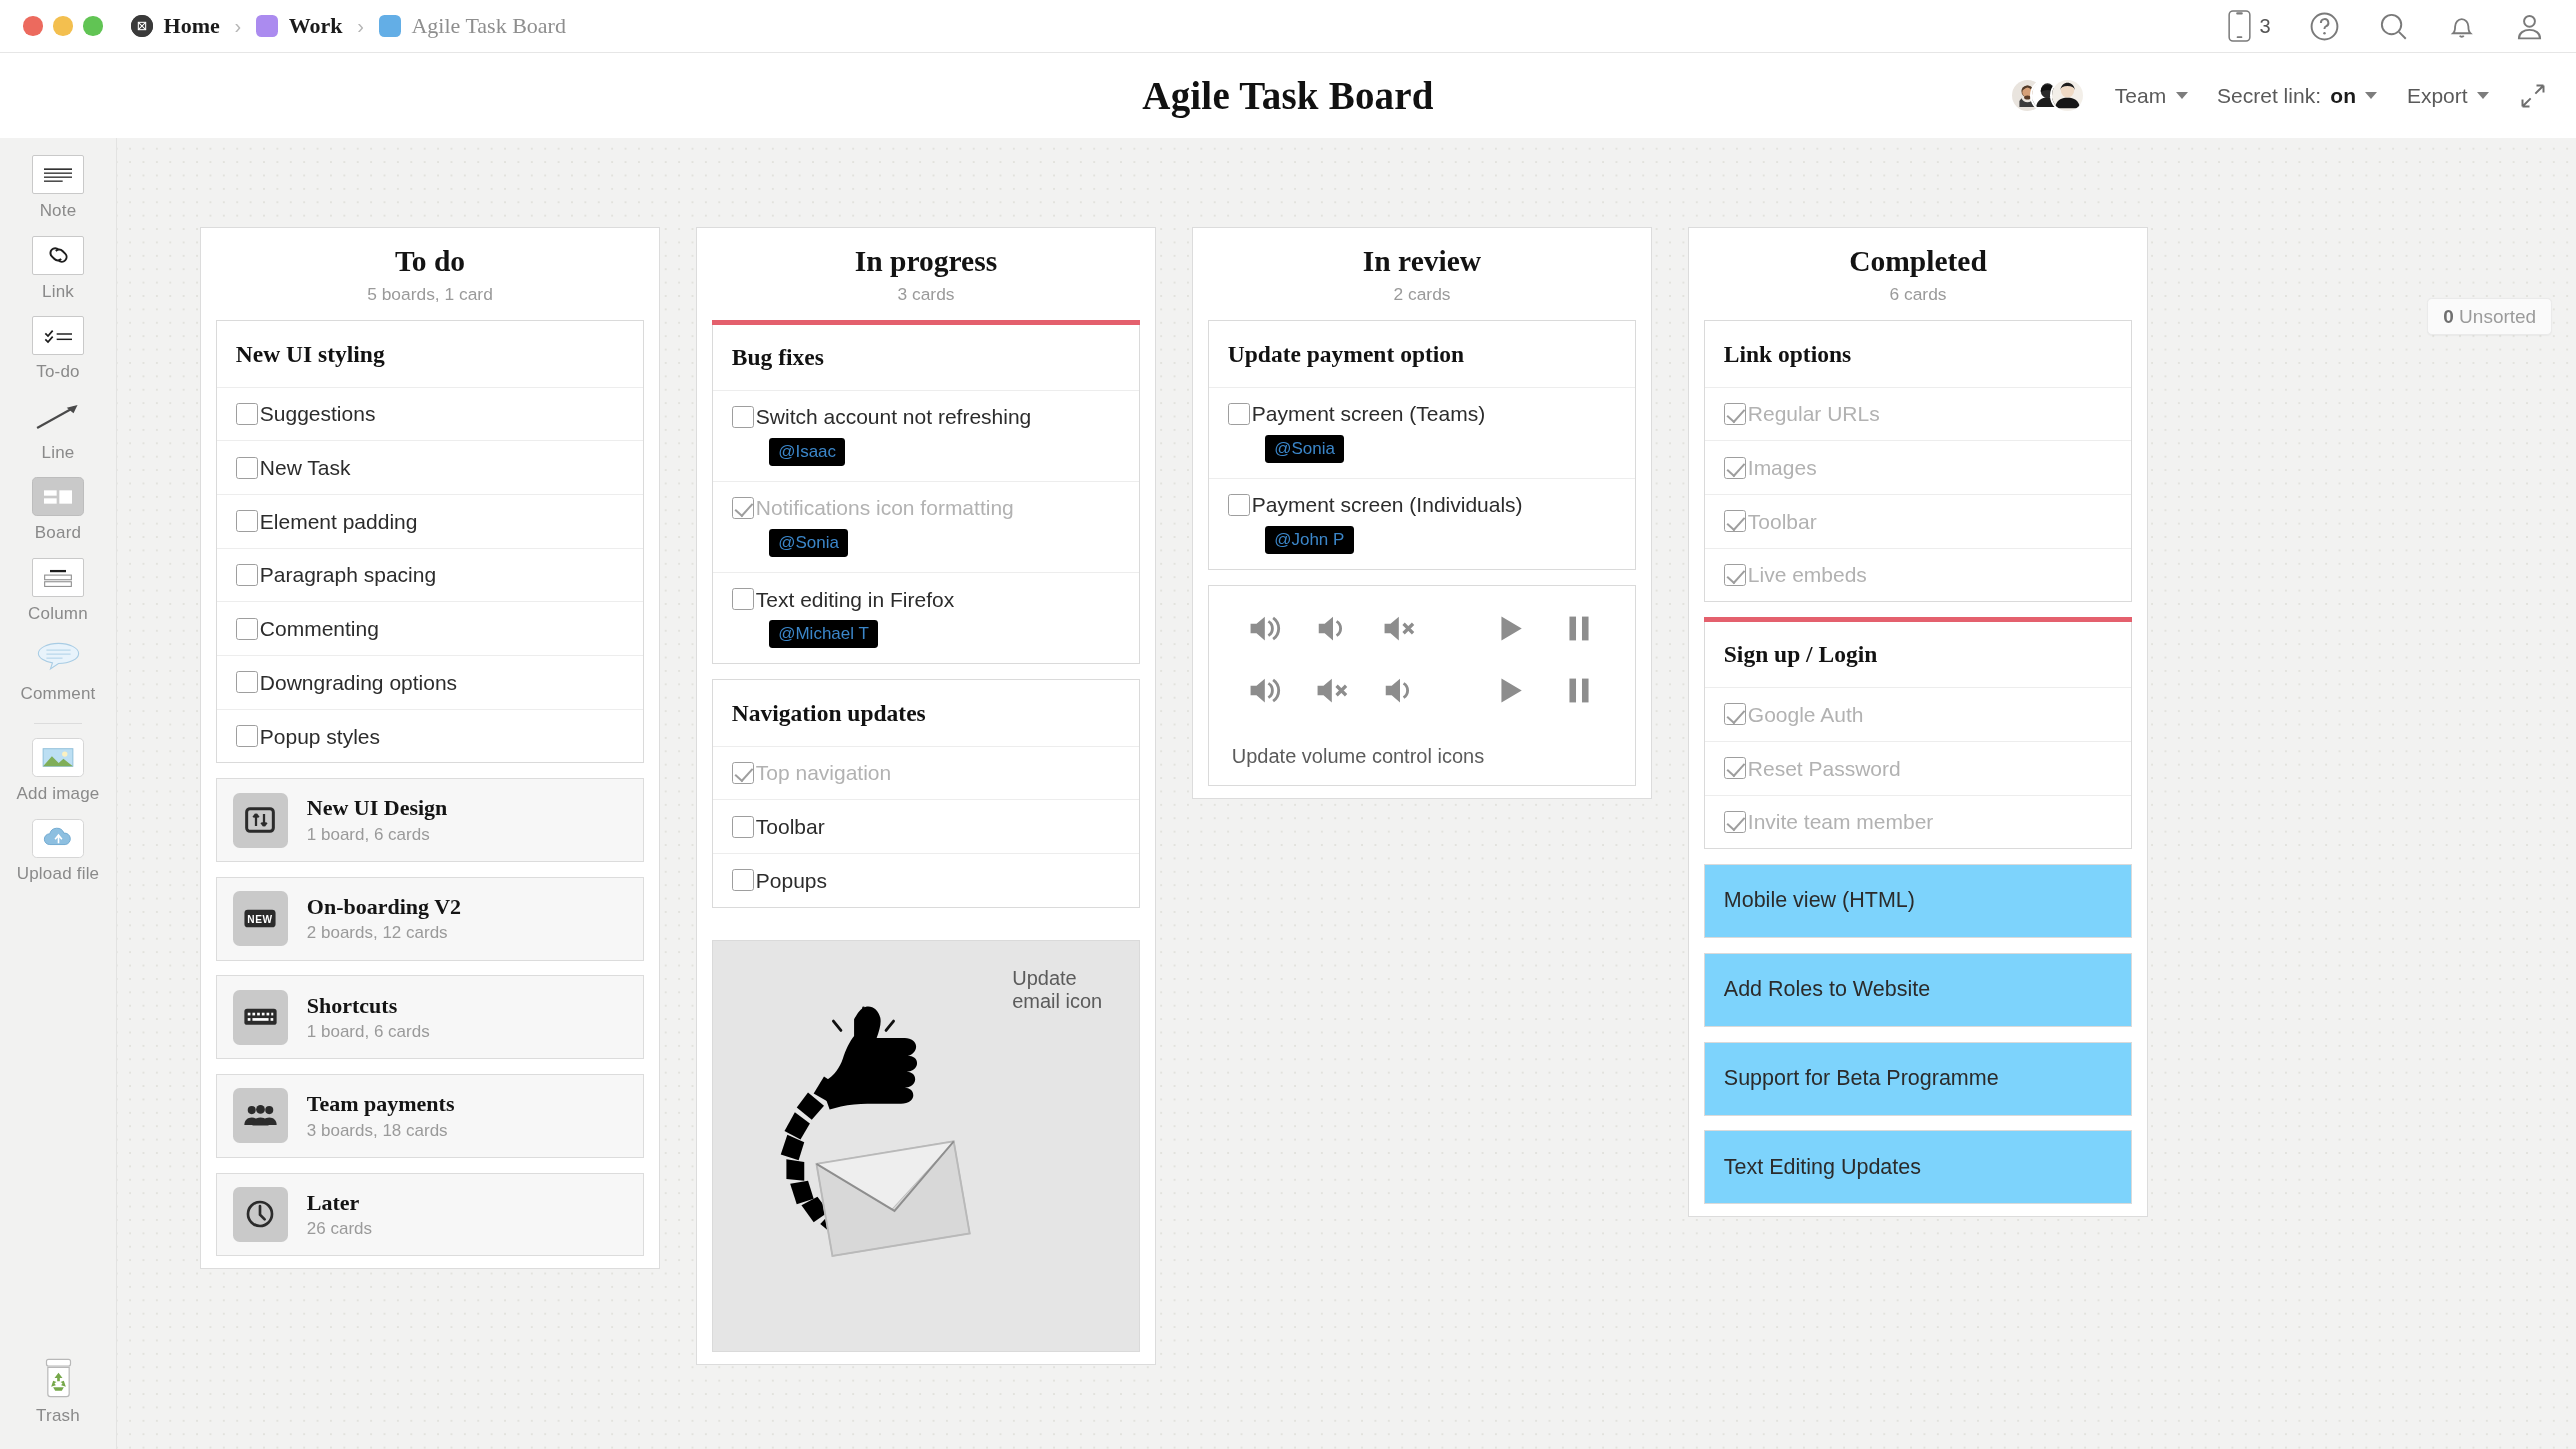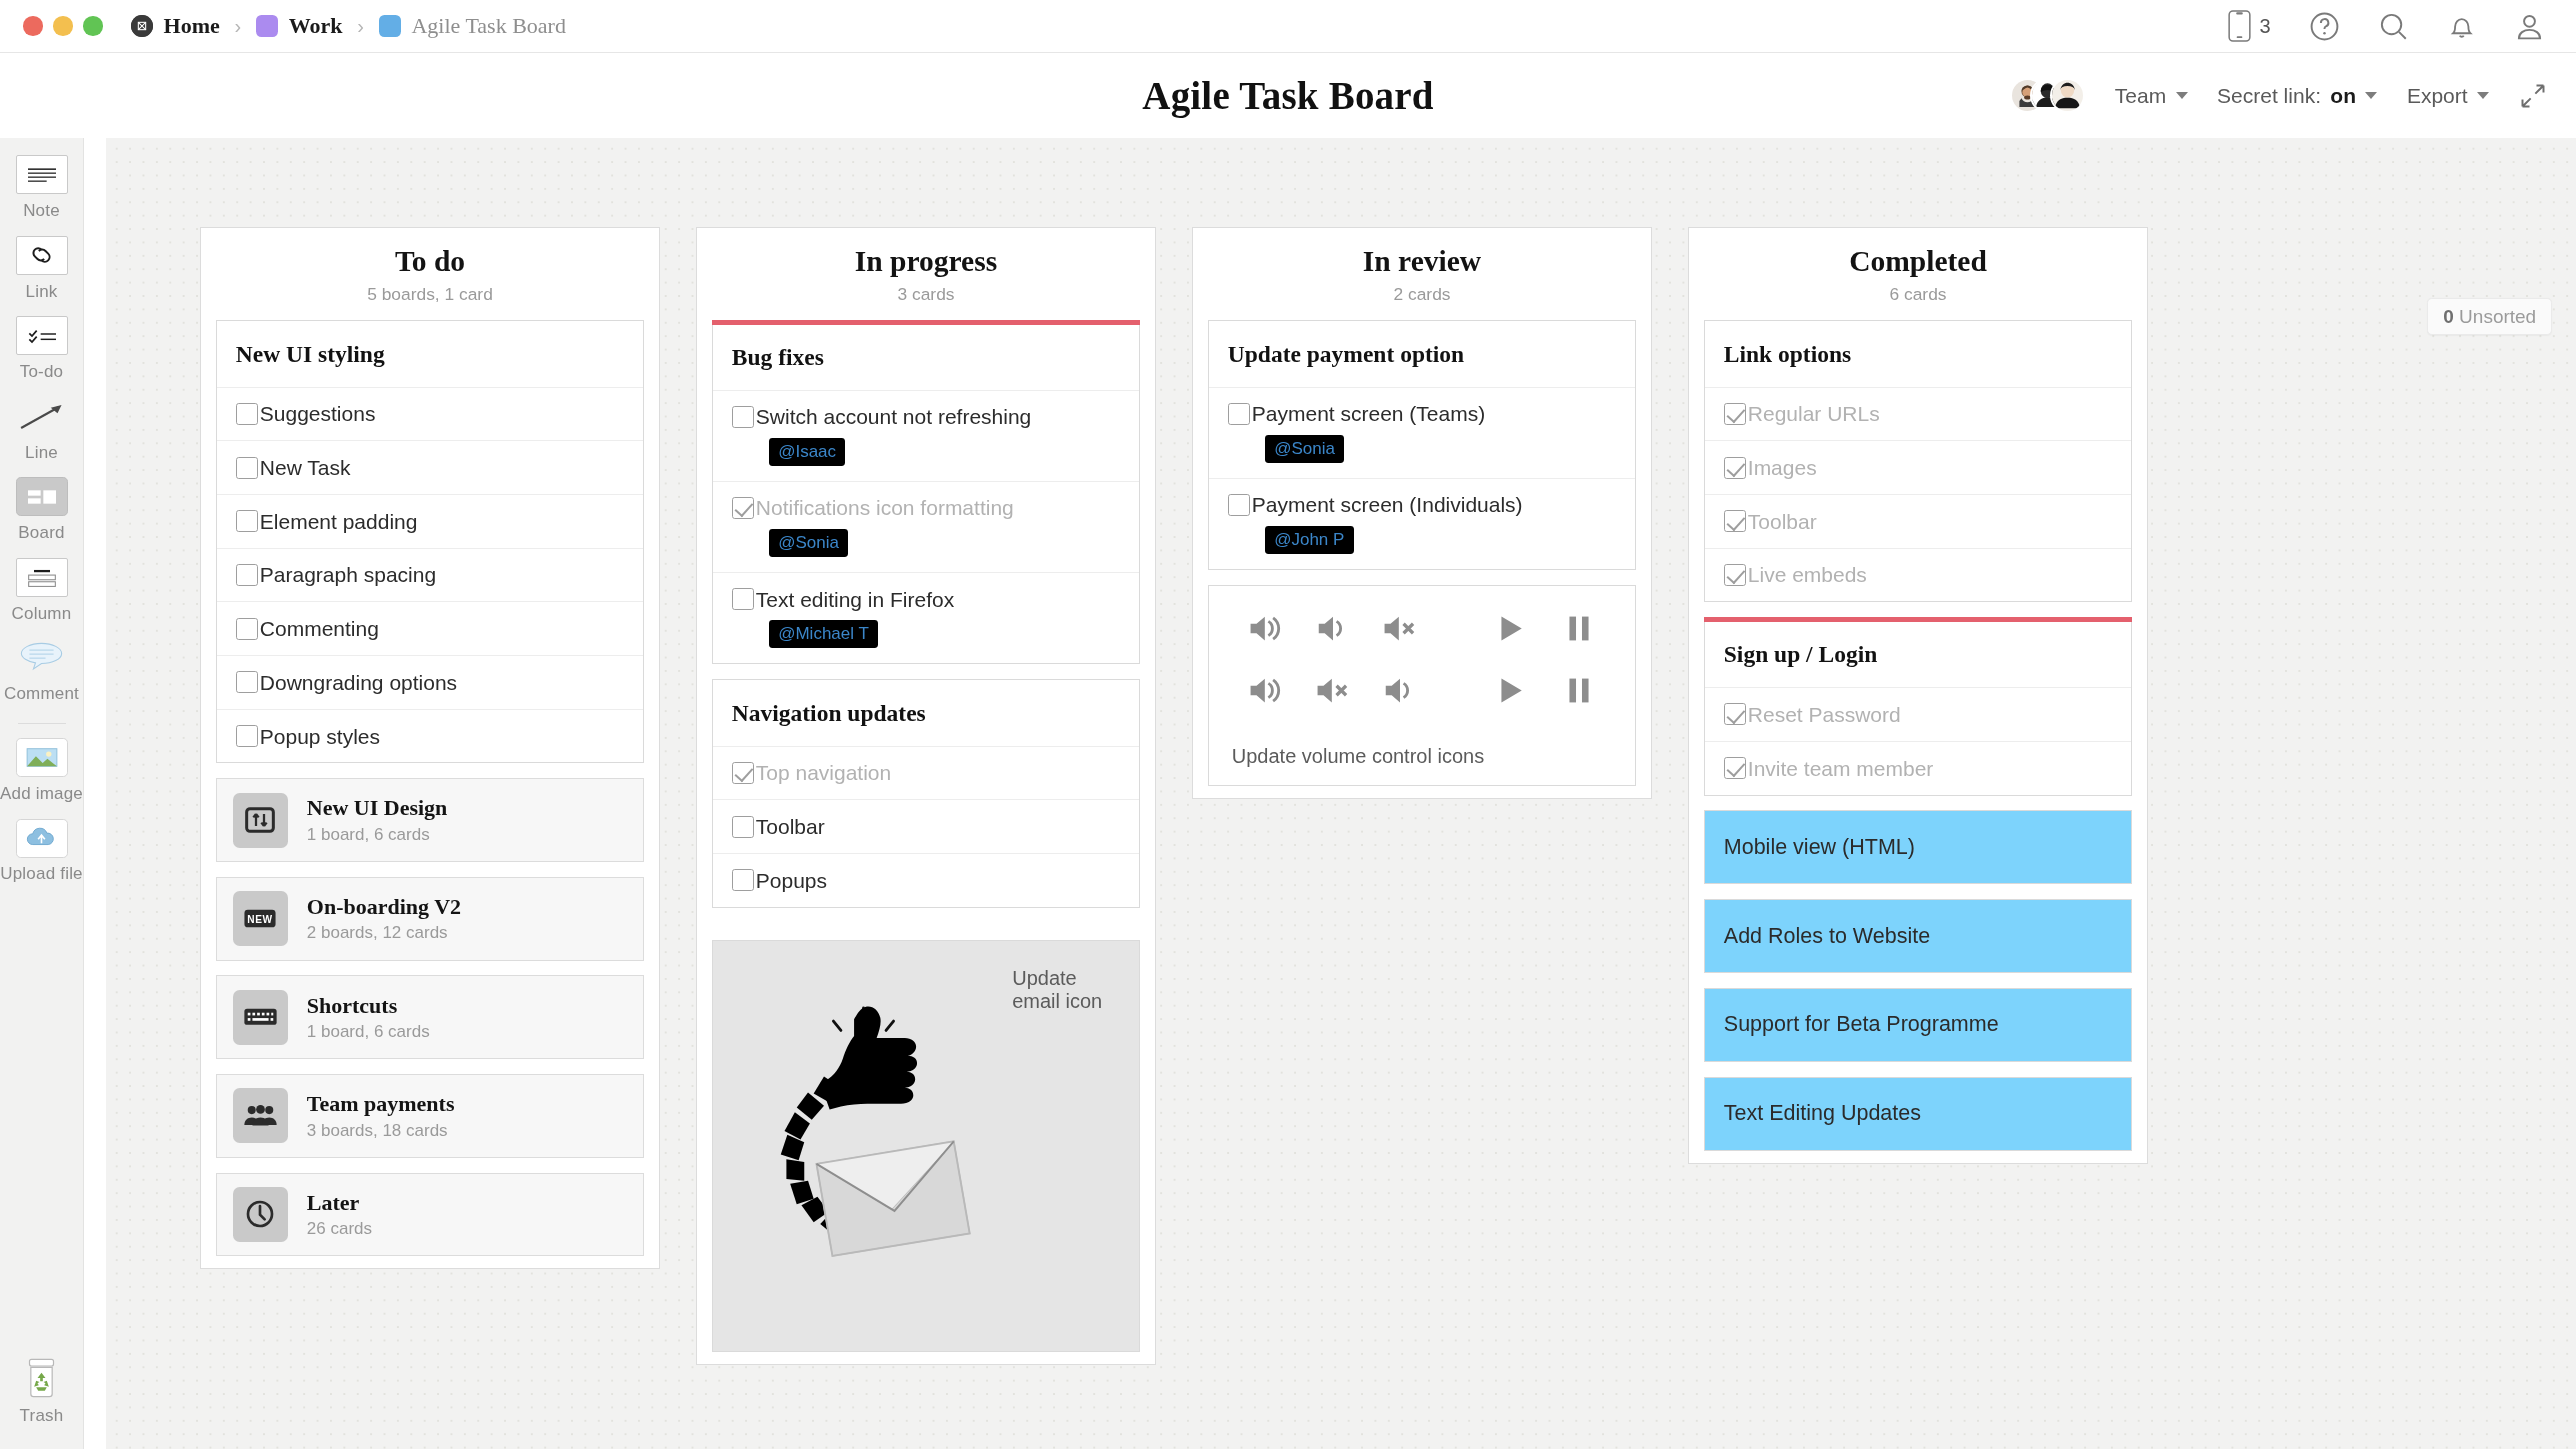--- a/index.html
+++ b/index.html
@@ -75,21 +75,21 @@
     font-size: 21px; color: #5a5a5a; cursor: pointer; white-space: nowrap;
   }
   .menu-link b { color: #1b1b1b; font-weight: 700; }
   .caret {
     width: 0; height: 0; border-left: 6px solid transparent;
     border-right: 6px solid transparent; border-top: 7.4px solid #7d7d7d;
   }
 
   
   .rail {
-    position: absolute; top: 138px; left: 0; width: 84px; height: 1311px;
+    position: absolute; top: 138px; left: 0; width: 117px; height: 1311px;
     background: #f2f2f1; border-right: 0.7px solid #e3e3e2;
     display: flex; flex-direction: column; align-items: center;
     padding-top: 17.4px; z-index: 30;
   }
   .tool {
     width: 106px; display: flex; flex-direction: column; align-items: center;
     margin-bottom: 14.8px; cursor: pointer;
   }
   .tool-box {
     width: 52px; height: 39px; background: #fff;
@@ -854,20 +854,26 @@
               <span class="todo-text done">Live embeds</span>
             </div>
           </div>
         </div>
 
         <div class="card accent">
           <div class="card-title">Sign up / Login</div>
           <div class="todo-row">
             <div class="todo-line">
               <span class="cbox done"></span>
+              <span class="todo-text done">Google Auth</span>
+            </div>
+          </div>
+          <div class="todo-row">
+            <div class="todo-line">
+              <span class="cbox done"></span>
               <span class="todo-text done">Reset Password</span>
             </div>
           </div>
           <div class="todo-row">
             <div class="todo-line">
               <span class="cbox done"></span>
               <span class="todo-text done">Invite team member</span>
             </div>
           </div>
         </div>

